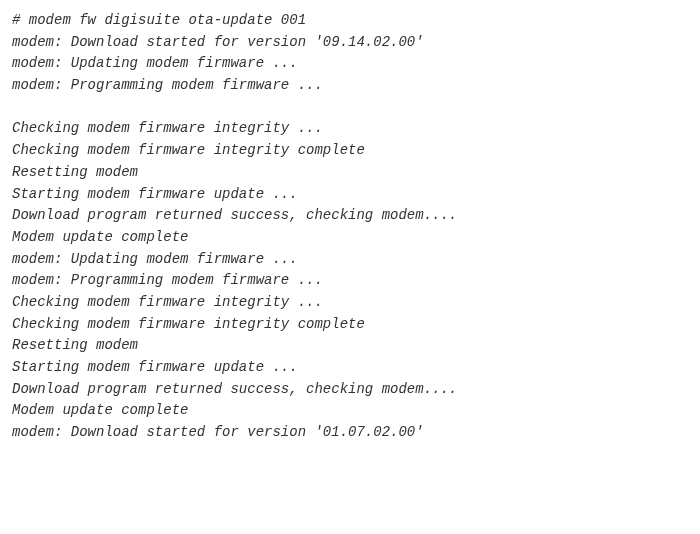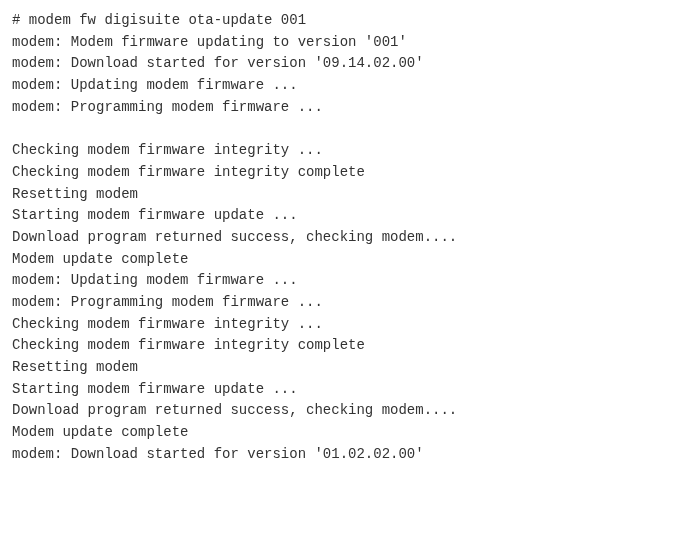--- a/index.html
+++ b/index.html
@@ -15,47 +15,47 @@
       font-size: 14px;
       color: #333333;
       overflow: hidden;
     }
     #terminal {
       width: 584px;
       height: 534px;
       background-color: #ffffff;
       padding: 10px 12px;
       overflow: hidden;
+      font-style: italic;
     }
     .line {
       line-height: 1.55;
       white-space: pre;
     }
     .empty-line {
       height: 1.55em;
     }
   </style>
 </head>
 <body>
 
 <div id="terminal">
 <div class="line"># modem fw digisuite ota-update 001</div>
-    <div class="line">modem: Modem firmware updating to version '001'</div>
     <div class="line">modem: Download started for version '09.14.02.00'</div>
     <div class="line">modem: Updating modem firmware ...</div>
     <div class="line">modem: Programming modem firmware ...</div>
     <div class="empty-line"></div>
     <div class="line">Checking modem firmware integrity ...</div>
     <div class="line">Checking modem firmware integrity complete</div>
     <div class="line">Resetting modem</div>
     <div class="line">Starting modem firmware update ...</div>
     <div class="line">Download program returned success, checking modem....</div>
     <div class="line">Modem update complete</div>
     <div class="line">modem: Updating modem firmware ...</div>
     <div class="line">modem: Programming modem firmware ...</div>
     <div class="line">Checking modem firmware integrity ...</div>
     <div class="line">Checking modem firmware integrity complete</div>
     <div class="line">Resetting modem</div>
     <div class="line">Starting modem firmware update ...</div>
     <div class="line">Download program returned success, checking modem....</div>
     <div class="line">Modem update complete</div>
-    <div class="line">modem: Download started for version '01.02.02.00'</div>
+    <div class="line">modem: Download started for version '01.07.02.00'</div>
   </div>
 
 </body></html>

